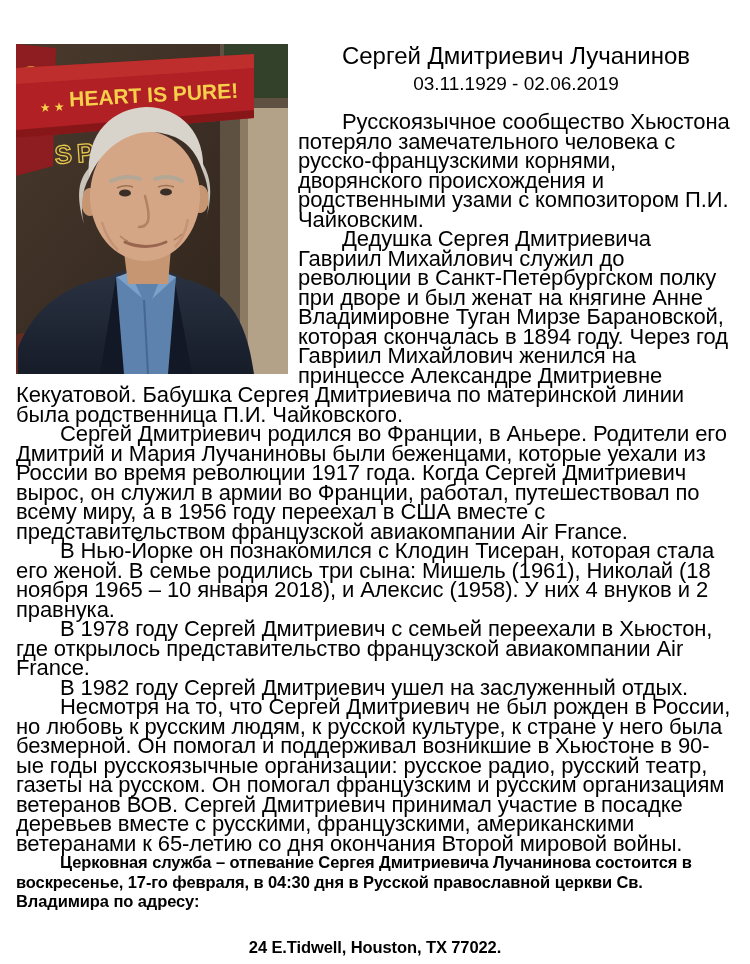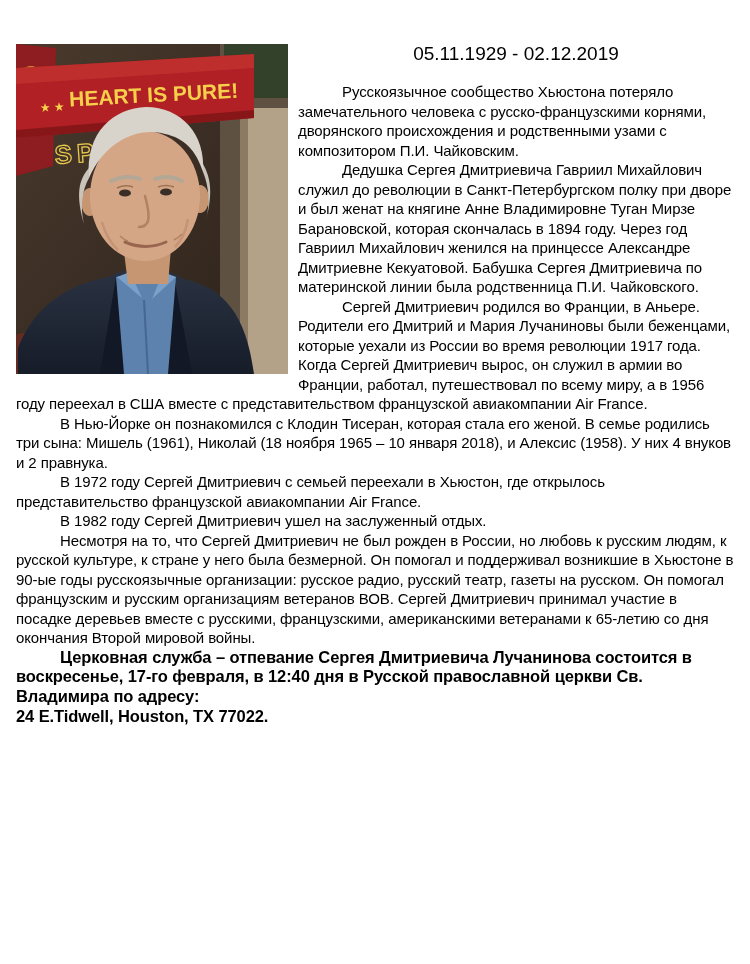--- a/index.html
+++ b/index.html
@@ -34,39 +34,40 @@
     line-height: 28px;
   }
   .dates {
     text-align: center;
     font-size: 19px;
     line-height: 24px;
     margin: 2px 0 16px 0;
   }
   p.para {
     margin: 0;
-    font-size: 15px;
+    font-size: 22px;
     line-height: 19.5px;
     text-indent: 44px;
     letter-spacing: -0.1px;
   }
   p.announce {
     margin: 0;
     font-size: 16.5px;
     line-height: 19.5px;
     text-indent: 44px;
     font-weight: bold;
     letter-spacing: -0.1px;
   }
   .address {
     font-size: 16.5px;
     line-height: 20px;
     font-weight: bold;
-    text-align: left;
+    text-align: center;
     letter-spacing: -0.1px;
+    margin-top: 25px;
   }
 </style>
 </head>
 <body>
 
 <div class="page">
 
   <div class="photo-wrap">
     <svg width="272" height="330" viewBox="0 0 272 330" xmlns="http://www.w3.org/2000/svg">
       <defs>
@@ -141,26 +142,27 @@
         <path d="M142,143 q8,-3 16,0" stroke="#9d7355" stroke-width="1.5" fill="none"></path>
 
         <path d="M129,152 q5,18 3,25 q-2,6 -9,6" stroke="#b2825f" stroke-width="2.5" fill="none" stroke-linecap="round"></path>
 
         <path d="M109,198 q21,9 41,0" stroke="#99654f" stroke-width="3" fill="none" stroke-linecap="round"></path>
         <path d="M104,192 q4,4 8,5 M166,190 q-4,4 -8,6" stroke="#b2825f" stroke-width="1.5" fill="none"></path>
       </g>
     </svg>
   </div>
 
-  <div class="dates">05.11.1929  - 02.12.2019</div>
+  <h1 class="title">Сергей Дмитриевич Лучанинов</h1>
+  <div class="dates">03.11.1929  - 02.06.2019</div>
 
   <p class="para">Русскоязычное сообщество Хьюстона потеряло замечательного человека с русско-французскими корнями, дворянского происхождения и родственными узами с композитором П.И. Чайковским.</p>
   <p class="para">Дедушка Сергея Дмитриевича Гавриил Михайлович  служил до революции в Санкт-Петербургском полку при дворе и был женат на княгине  Анне Владимировне  Туган Мирзе Барановской, которая скончалась в 1894 году. Через год Гавриил Михайлович женился на принцессе Александре Дмитриевне Кекуатовой.  Бабушка Сергея Дмитриевича по материнской линии была родственница П.И. Чайковского.</p>
   <p class="para">Сергей Дмитриевич родился во Франции, в Аньере. Родители его Дмитрий и Мария Лучаниновы были  беженцами, которые уехали из России во время революции 1917 года. Когда Сергей Дмитриевич вырос, он служил в армии во Франции, работал, путешествовал по всему миру, а в 1956 году переехал в США вместе с представительством французской авиакомпании Air France.</p>
   <p class="para">В Нью-Йорке он познакомился с Клодин Тисеран, которая стала его женой. В семье родились три сына: Мишель (1961), Николай (18 ноября 1965 – 10 января 2018), и Алексис (1958).  У них  4 внуков и 2 правнука.</p>
-  <p class="para">В 1972 году Сергей Дмитриевич с  семьей переехали в Хьюстон, где открылось представительство французской авиакомпании Air France.</p>
+  <p class="para">В 1978 году Сергей Дмитриевич с  семьей переехали в Хьюстон, где открылось представительство французской авиакомпании Air France.</p>
   <p class="para">В 1982 году Сергей Дмитриевич ушел на заслуженный отдых.</p>
   <p class="para">Несмотря на то, что Сергей Дмитриевич не был рожден в России, но любовь к русским людям, к русской культуре, к стране у него была безмерной. Он помогал и поддерживал возникшие в Хьюстоне в 90-ые годы русскоязычные организации: русское радио, русский театр, газеты на русском. Он помогал французским и русским организациям ветеранов ВОВ. Сергей Дмитриевич принимал участие в посадке деревьев вместе с русскими, французскими, американскими ветеранами к 65-летию со дня окончания Второй мировой войны.</p>
 
-  <p class="announce">Церковная служба – отпевание  Сергея Дмитриевича Лучанинова состоится в воскресенье, 17-го февраля, в 12:40 дня  в Русской православной церкви Св. Владимира по адресу:</p>
+  <p class="announce">Церковная служба – отпевание  Сергея Дмитриевича Лучанинова состоится в воскресенье, 17-го февраля, в 04:30 дня  в Русской православной церкви Св. Владимира по адресу:</p>
   <div class="address">24 E.Tidwell, Houston, TX 77022.</div>
 
 </div>
 
 </body></html>

